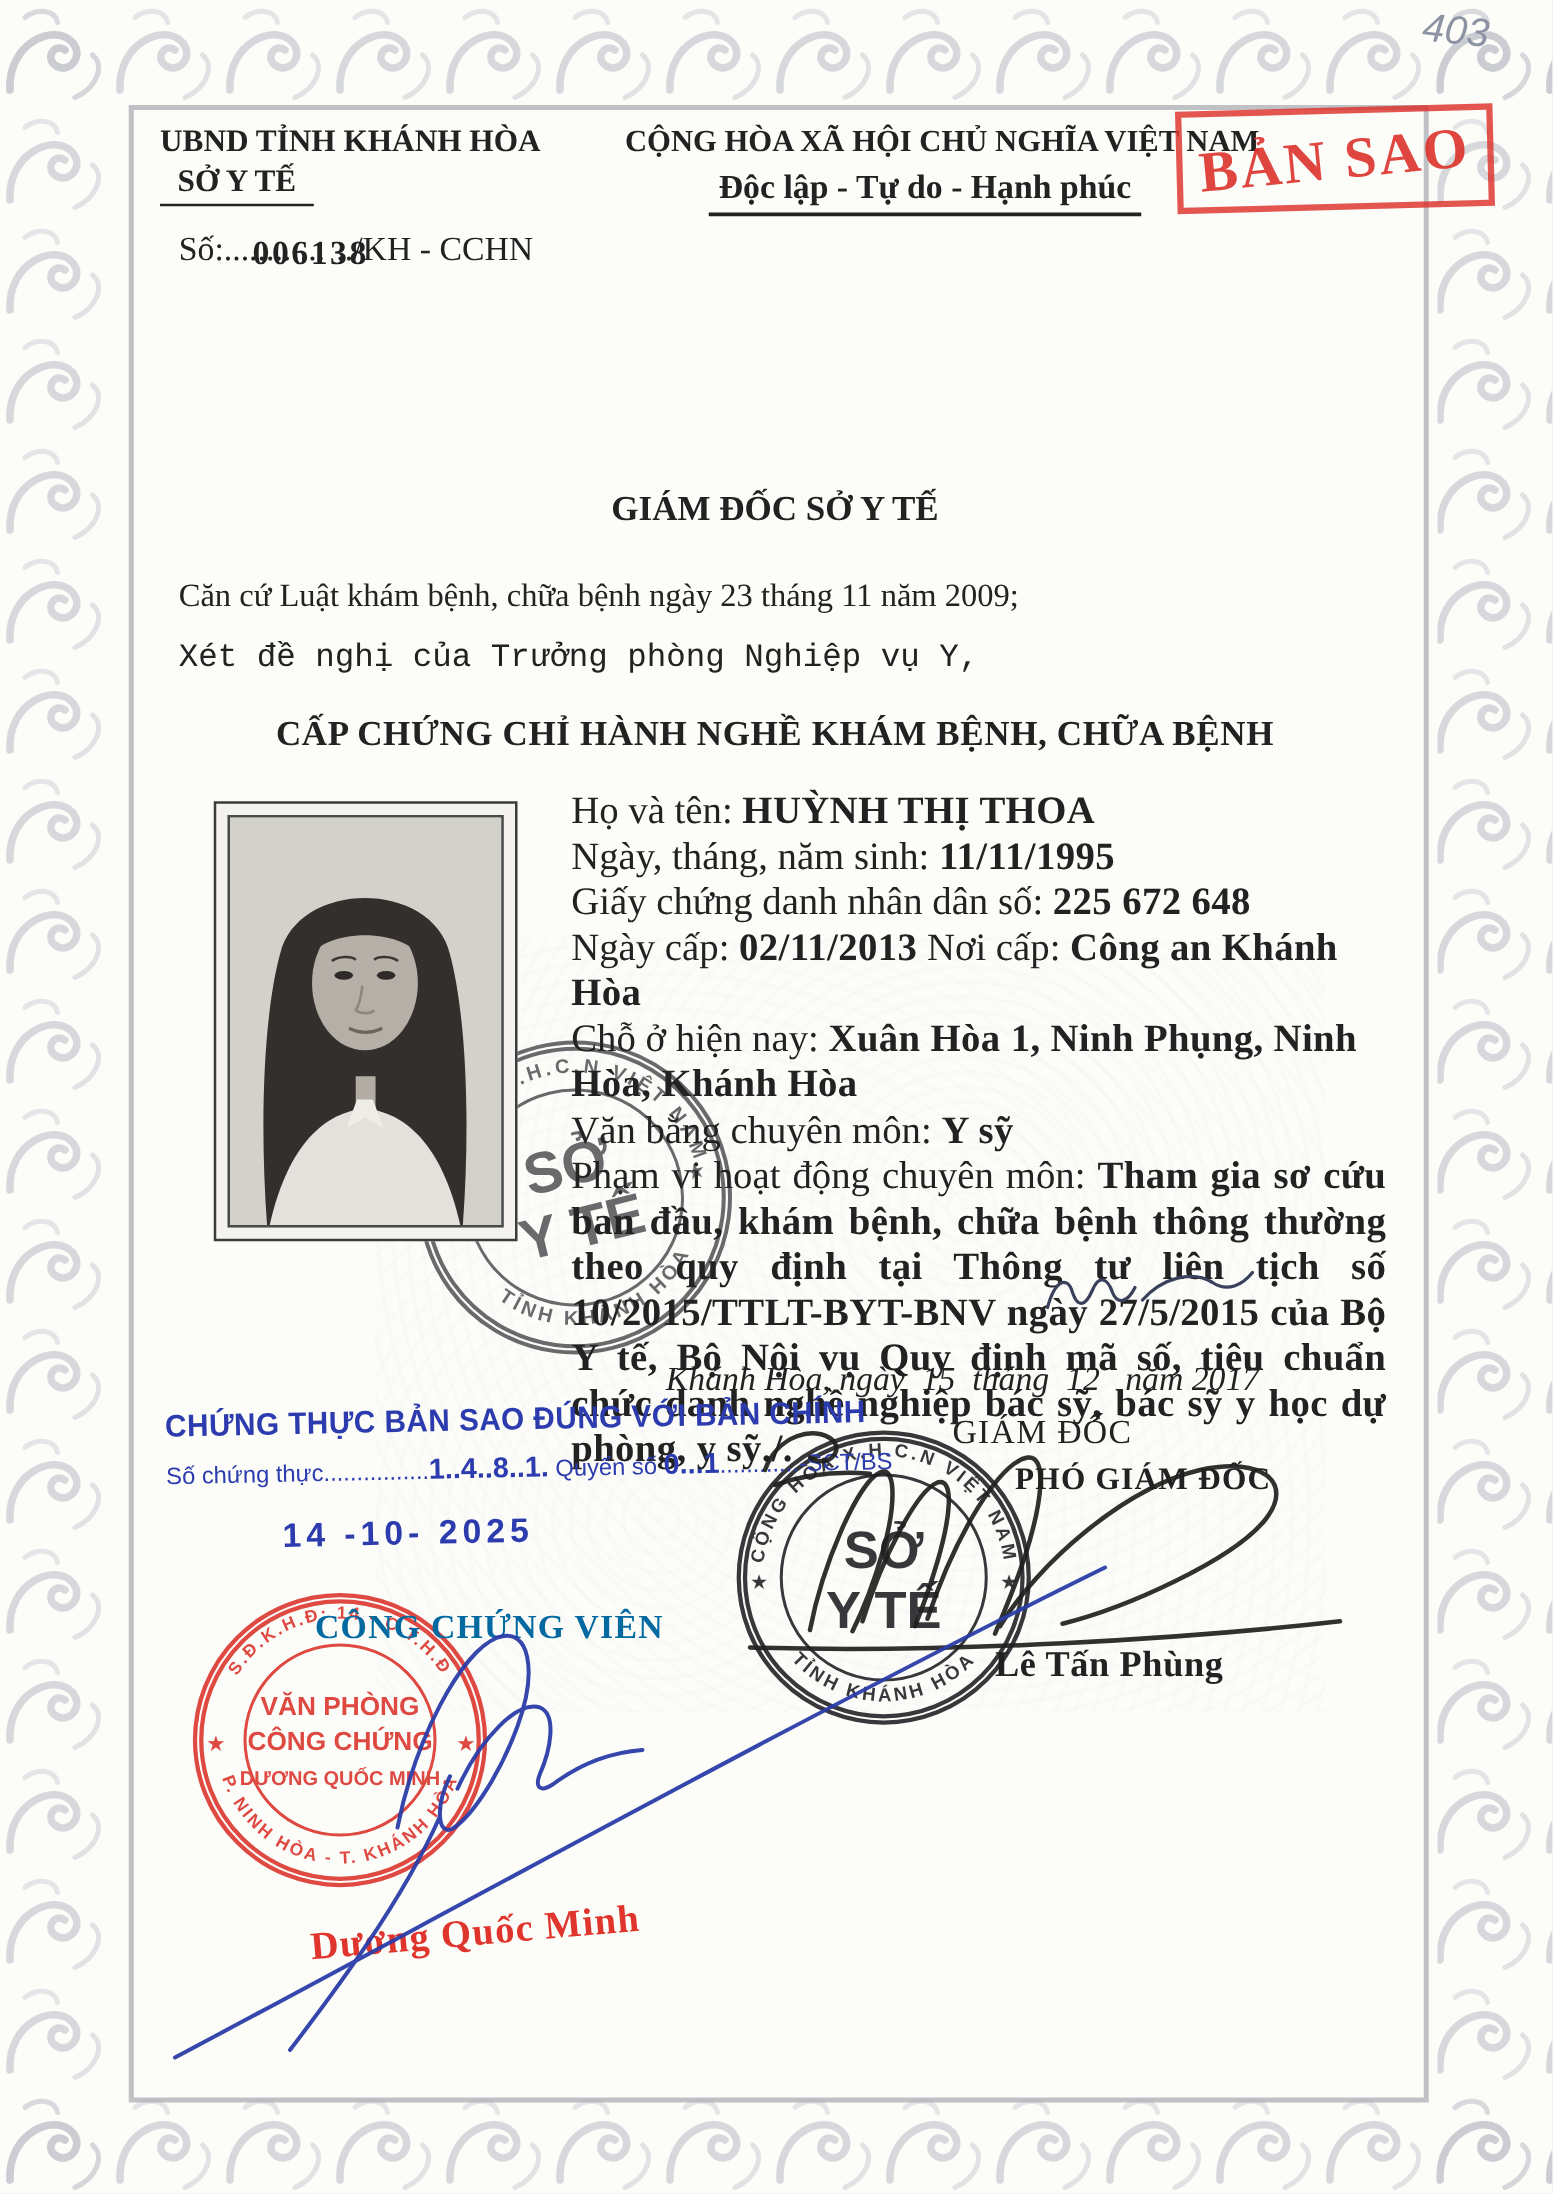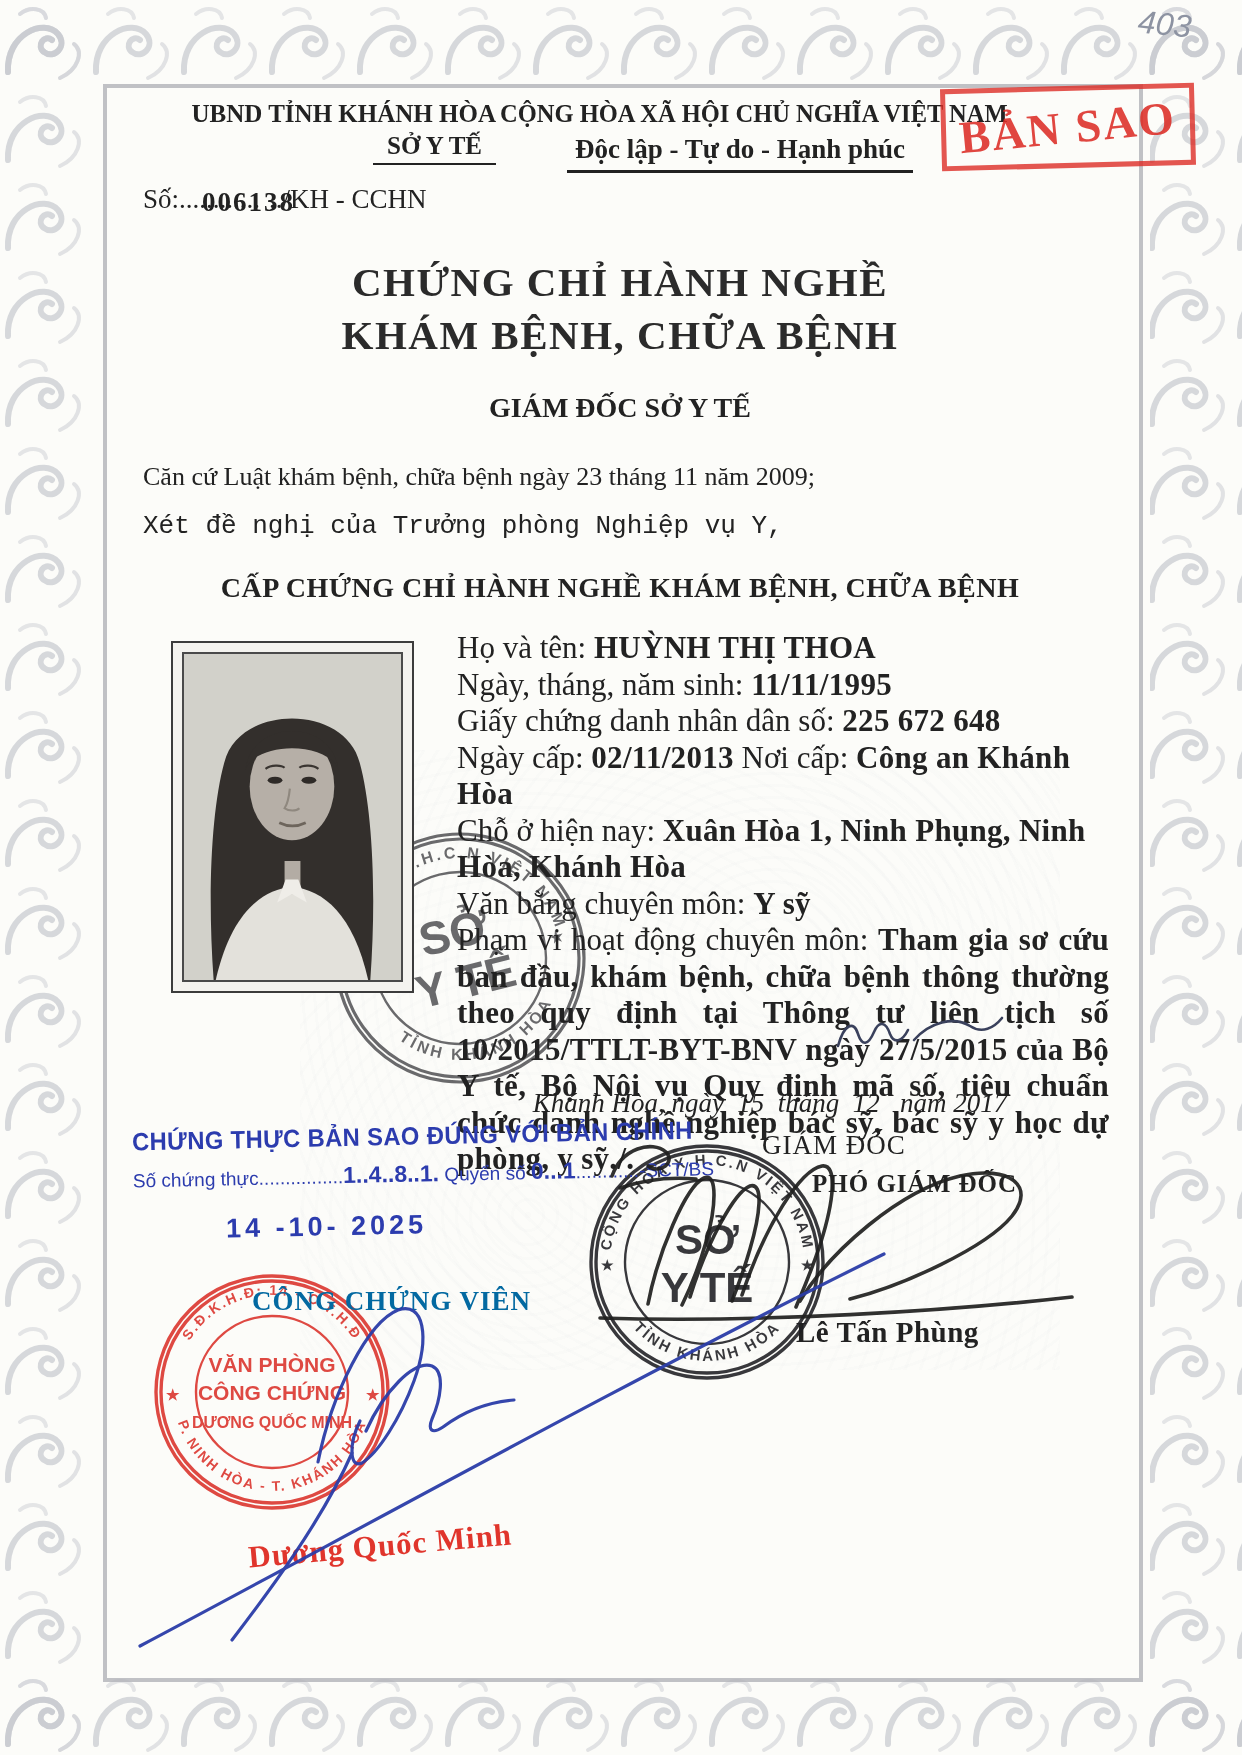--- a/index.html
+++ b/index.html
@@ -5,21 +5,21 @@
   html,body{margin:0;padding:0;background:#e9e9e7;}
   .page{position:relative;width:1242px;height:1755px;margin:0 auto;background:#fcfcf9;
         overflow:hidden;font-family:"Liberation Serif",serif;color:#222;}
   .abs{position:absolute;}
   
   .inner-frame{left:103px;top:84px;width:1032px;height:1590px;border:4px solid #b0b2b8;
                opacity:.8;z-index:1;}
   .corner-number{left:1138px;top:6px;font-family:"Liberation Sans",sans-serif;font-style:italic;
                  font-size:32px;color:#8d93a2;transform:rotate(6deg);z-index:4;}
   
-  .agency{left:128px;top:100px;width:368px;text-align:right;z-index:4;}
+  .agency{left:128px;top:100px;width:368px;text-align:left;z-index:4;}
   .agency-1{font-weight:bold;font-size:25px;white-space:nowrap;}
   .agency-2{display:inline-block;font-weight:bold;font-size:25px;border-bottom:2.5px solid #222;
             padding:0 14px 3px;margin-top:4px;}
   .doc-no{left:143px;top:184px;font-size:27px;white-space:nowrap;z-index:4;}
   .doc-no b{font-size:27px;letter-spacing:2px;margin:0 -26px 0 -58px;position:relative;top:3px;}
   .motto{left:500px;top:100px;width:480px;text-align:center;z-index:4;}
   .motto-1{font-weight:bold;font-size:24.5px;white-space:nowrap;}
   .motto-2{display:inline-block;font-weight:bold;font-size:27px;border-bottom:3px solid #222;
            padding:0 8px 5px;margin-top:6px;}
   .ban-sao{left:941px;top:86px;width:244px;height:72px;border:5px solid rgba(220,44,38,.8);
@@ -107,24 +107,20 @@
 
   <div class="abs motto">
     <div class="motto-1">CỘNG HÒA XÃ HỘI CHỦ NGHĨA VIỆT NAM</div>
     <div><span class="motto-2">Độc lập - Tự do - Hạnh phúc</span></div>
   </div>
 
   <div class="abs ban-sao">
     <span>BẢN SAO</span>
   </div>
 
-  <div class="abs title">
-    <div>CHỨNG CHỈ HÀNH NGHỀ</div>
-    <div>KHÁM BỆNH, CHỮA BỆNH</div>
-  </div>
   <div class="abs issuer">GIÁM ĐỐC SỞ Y TẾ</div>
 
   <div class="abs preamble-1">Căn cứ Luật khám bệnh, chữa bệnh ngày 23 tháng 11 năm 2009;</div>
   <div class="abs preamble-2">Xét đề nghị của Trưởng phòng Nghiệp vụ Y,</div>
 
   <div class="abs grant">CẤP CHỨNG CHỈ HÀNH NGHỀ KHÁM BỆNH, CHỮA BỆNH</div>
 
   <svg class="abs stamp stamp-faded" width="264" height="264" viewBox="0 0 264 264">
     <defs>
       <path id="fs-top" d="M 32 132 A 100 100 0 1 1 232 132"></path>

